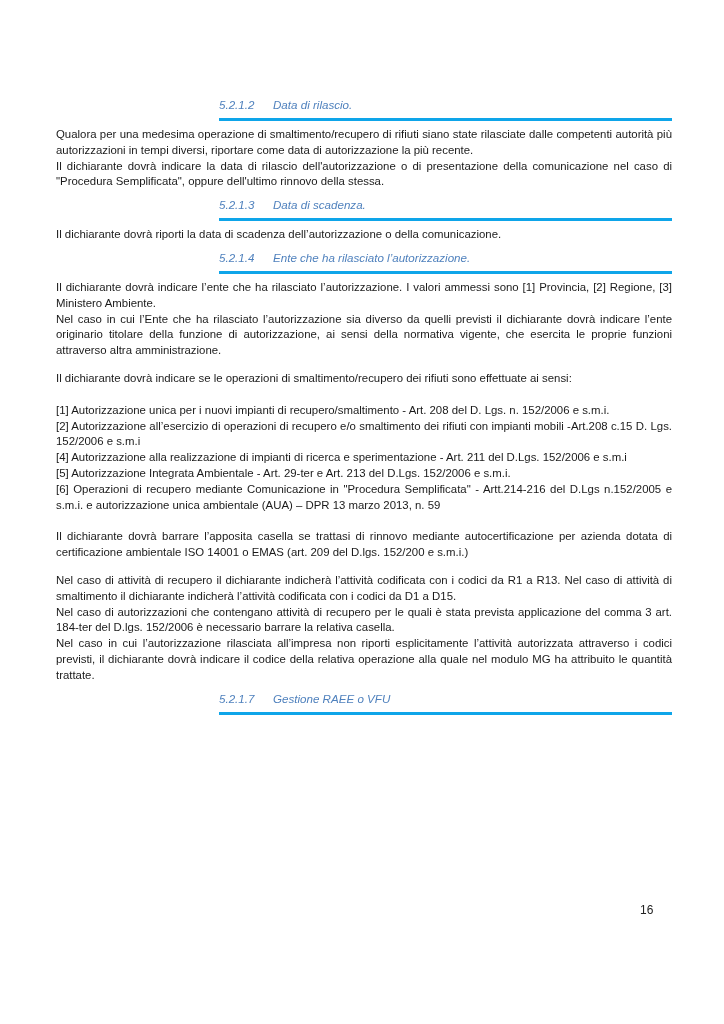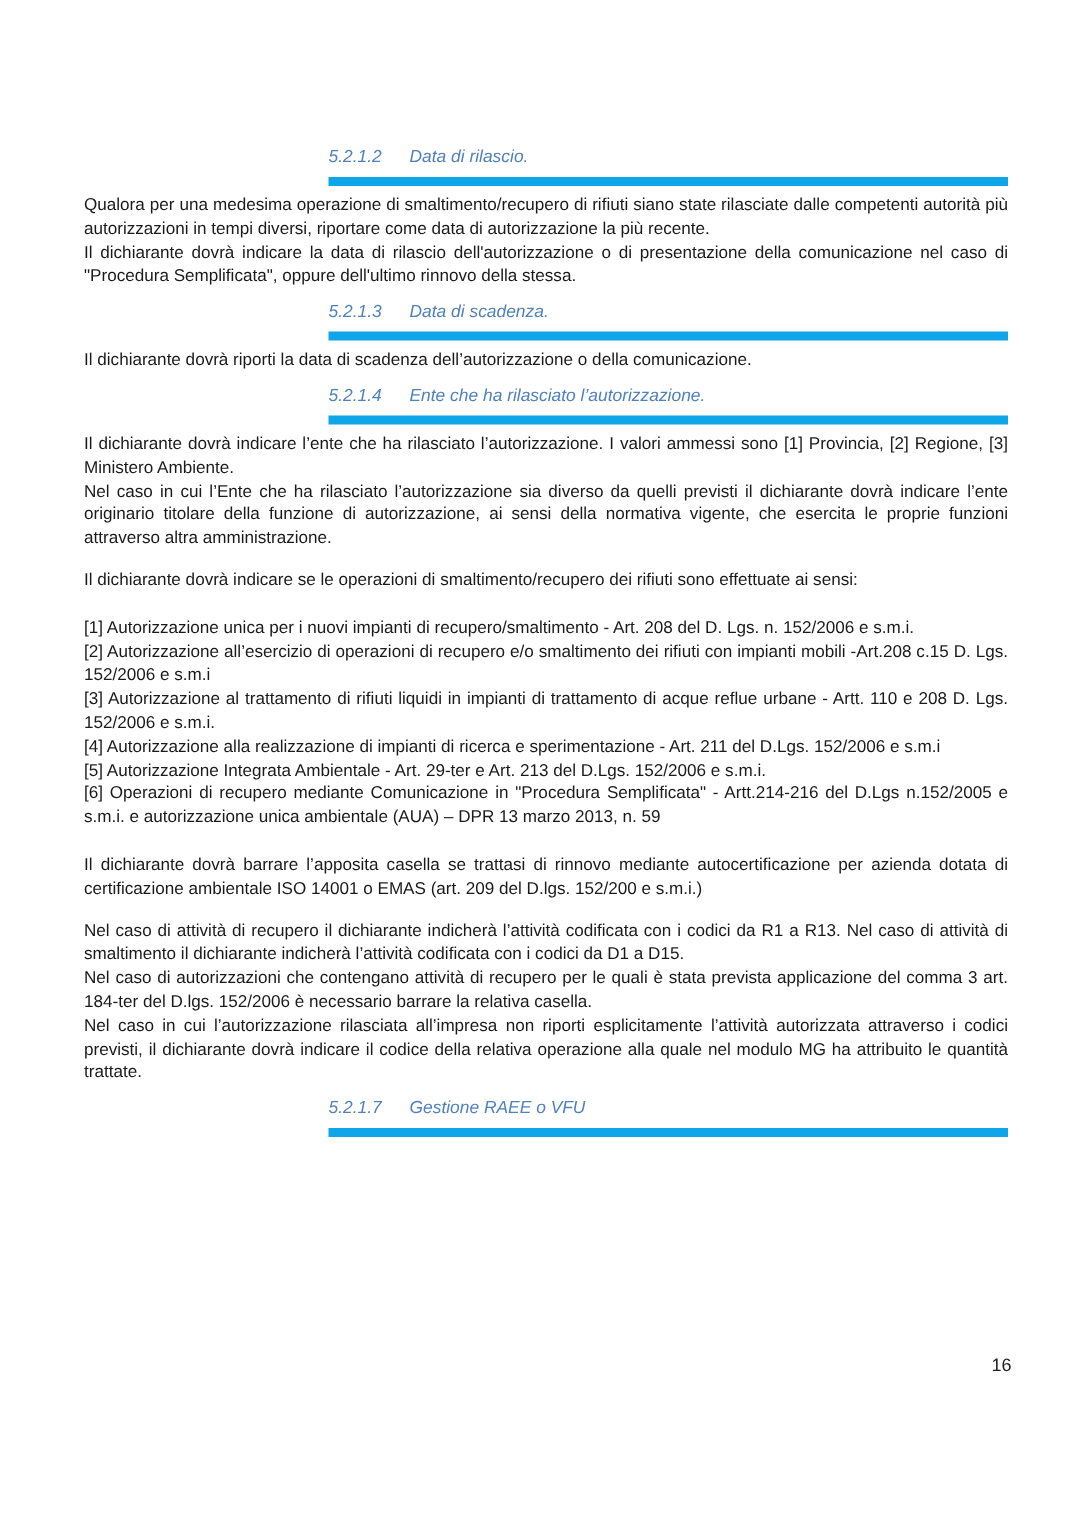--- a/index.html
+++ b/index.html
@@ -1,27 +1,27 @@
 <!DOCTYPE html>
 <html><head>
   <meta charset="utf-8">
   <style>
     html, body { margin: 0; padding: 0; background: #ffffff; }
     body { width: 724px; height: 1024px; position: relative; overflow: hidden;
       font-family: "Liberation Sans", sans-serif; color: #1a1a1a; }
     .page { position: absolute; left: 56px; top: 96px; width: 616px; }
     .heading { margin-left: 163px; position: relative; color: #4f81bd;
       font-style: italic; font-size: 11.6px; height: 22px; line-height: 18px;
-      border-bottom: 6px solid #0ea5e9; }
+      border-bottom: 3px solid #0ea5e9; }
     .heading .num { display: inline-block; width: 54px; }
     .para { font-size: 11.4px; line-height: 15.8px; text-align: justify;
       margin: 0; }
     .gap-s { height: 6px; }
     .gap-l { height: 16px; }
-    .page-number { position: absolute; left: 661px; top: 903px; font-size: 12px; color: #222; }
+    .page-number { position: absolute; left: 640px; top: 903px; font-size: 12px; color: #222; }
   </style>
 </head>
 <body>
 
 <div class="page">
 
   <div class="heading">
     <span class="num">5.2.1.2</span><span>Data di rilascio.</span>
   </div>
   <div class="gap-s"></div>
@@ -42,21 +42,20 @@
   <div class="gap-s"></div>
   <p class="para">Il dichiarante dovrà indicare l’ente che ha rilasciato l’autorizzazione. I valori ammessi sono [1] Provincia, [2] Regione, [3] Ministero Ambiente.</p>
   <p class="para">Nel caso in cui l’Ente che ha rilasciato l’autorizzazione sia diverso da quelli previsti il dichiarante dovrà indicare l’ente originario titolare della funzione di autorizzazione, ai sensi della normativa vigente, che esercita le proprie funzioni attraverso altra amministrazione.</p>
   <div class="gap-s"></div>
 
   <div class="gap-s"></div>
   <p class="para"> Il dichiarante dovrà indicare se le operazioni di smaltimento/recupero dei rifiuti sono effettuate ai sensi:</p>
   <div class="gap-l"></div>
   <p class="para">[1] Autorizzazione unica per i nuovi impianti di recupero/smaltimento - Art. 208 del D. Lgs. n. 152/2006 e s.m.i.</p>
   <p class="para">[2] Autorizzazione all’esercizio di operazioni di recupero e/o smaltimento dei rifiuti con impianti mobili -Art.208 c.15 D. Lgs. 152/2006 e s.m.i</p>
-  <p class="para">[3] Autorizzazione al trattamento di rifiuti liquidi in impianti di trattamento di acque reflue urbane - Artt. 110 e 208 D. Lgs. 152/2006 e s.m.i.</p>
   <p class="para">[4] Autorizzazione alla realizzazione di impianti di ricerca e sperimentazione - Art. 211 del D.Lgs. 152/2006 e s.m.i</p>
   <p class="para">[5] Autorizzazione Integrata Ambientale - Art. 29-ter e Art. 213 del D.Lgs. 152/2006 e s.m.i.</p>
   <p class="para">[6] Operazioni di recupero mediante Comunicazione in "Procedura Semplificata" - Artt.214-216 del D.Lgs n.152/2005 e s.m.i. e autorizzazione unica ambientale (AUA) – DPR 13 marzo 2013, n. 59</p>
   <div class="gap-l"></div>
   <p class="para">Il dichiarante dovrà barrare l’apposita casella se trattasi di rinnovo mediante autocertificazione per azienda dotata di certificazione ambientale ISO 14001 o EMAS (art. 209 del D.lgs. 152/200 e s.m.i.)</p>
   <div class="gap-s"></div>
 
   <div class="gap-s"></div>
   <p class="para">Nel caso di attività di recupero il dichiarante indicherà l’attività codificata con i codici da R1 a R13. Nel caso di attività di smaltimento il dichiarante indicherà l’attività codificata con i codici da D1 a D15.</p>
   <p class="para">Nel caso di autorizzazioni che contengano attività di recupero per le quali è stata prevista applicazione del comma 3 art. 184-ter del D.lgs. 152/2006 è necessario barrare la relativa casella.</p>

